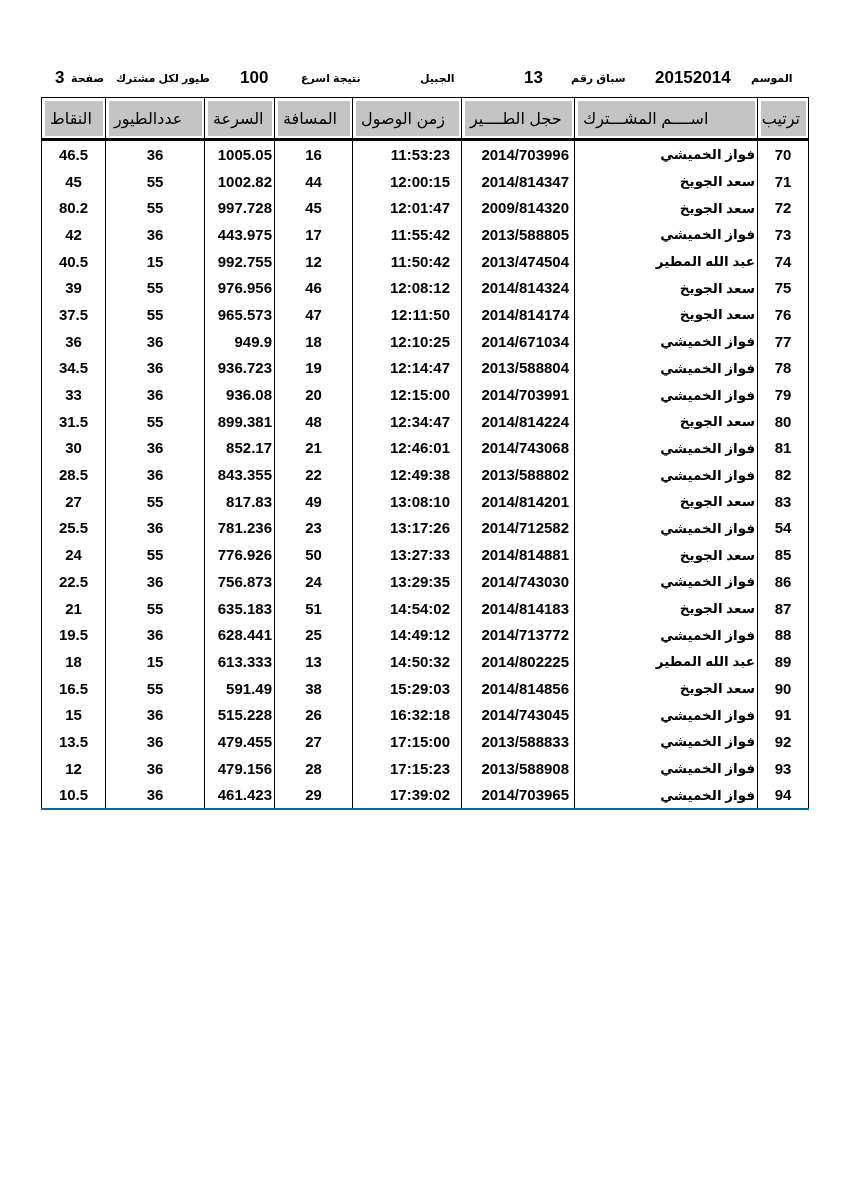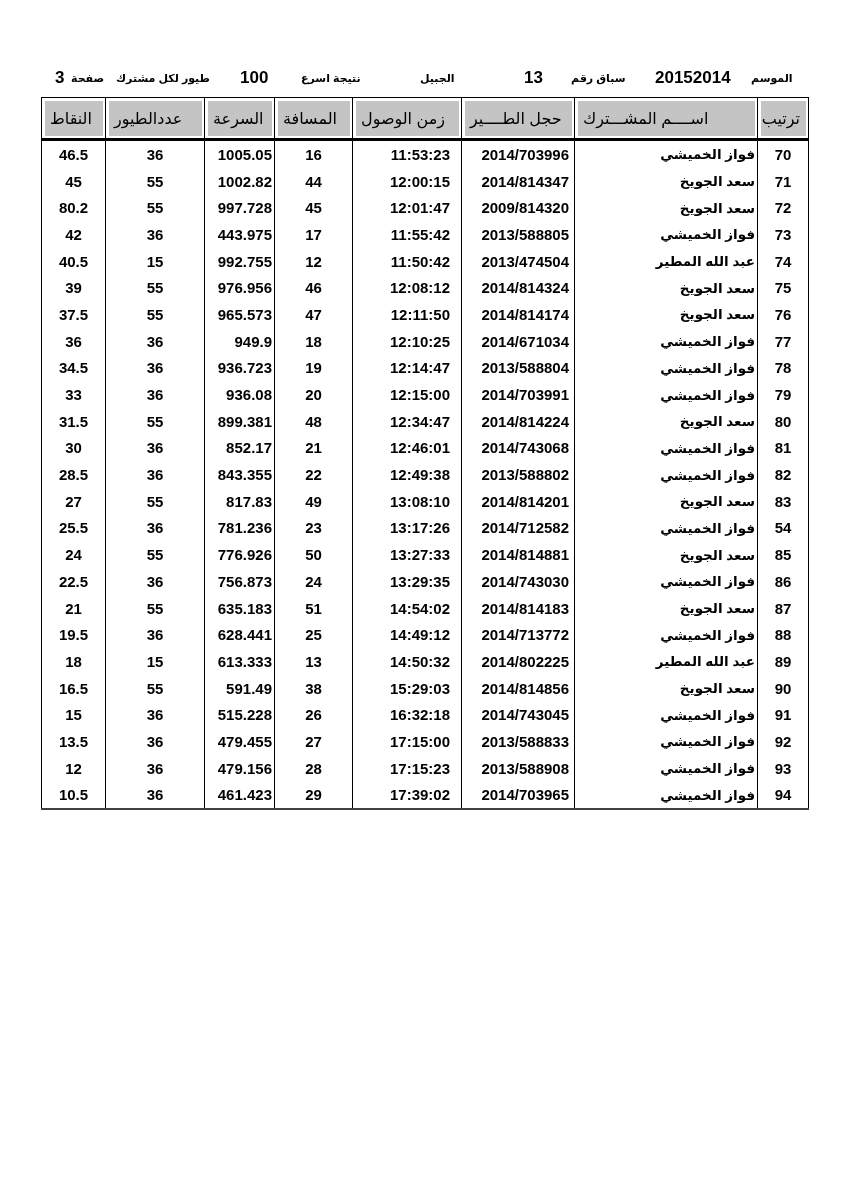--- a/index.html
+++ b/index.html
@@ -49,21 +49,21 @@
     padding: 3px 3px;
     font-size: 16px; font-weight: normal;
     text-align: left; vertical-align: middle;
   }
   .results th .th-inner { padding: 0 5px; display: inline-block; }
   .results td {
     height: 26.7px;
     font-size: 15px; font-weight: bold;
     vertical-align: middle;
   }
-  .results tbody tr:last-child td { border-bottom: 2px solid #404040; }
+  .results tbody tr:last-child td { border-bottom: 2px solid #0369a1; }
 
   td.c    { text-align: center; }
   td.name { text-align: right; font-size: 13.5px; padding: 0 2px; }
   td.num  { direction: ltr; text-align: right; }
   td.ring  { padding-right: 5px; }
   td.time  { padding-right: 11px; }
   td.speed { padding-right: 2px; }
 </style>
 </head>
 <body>

